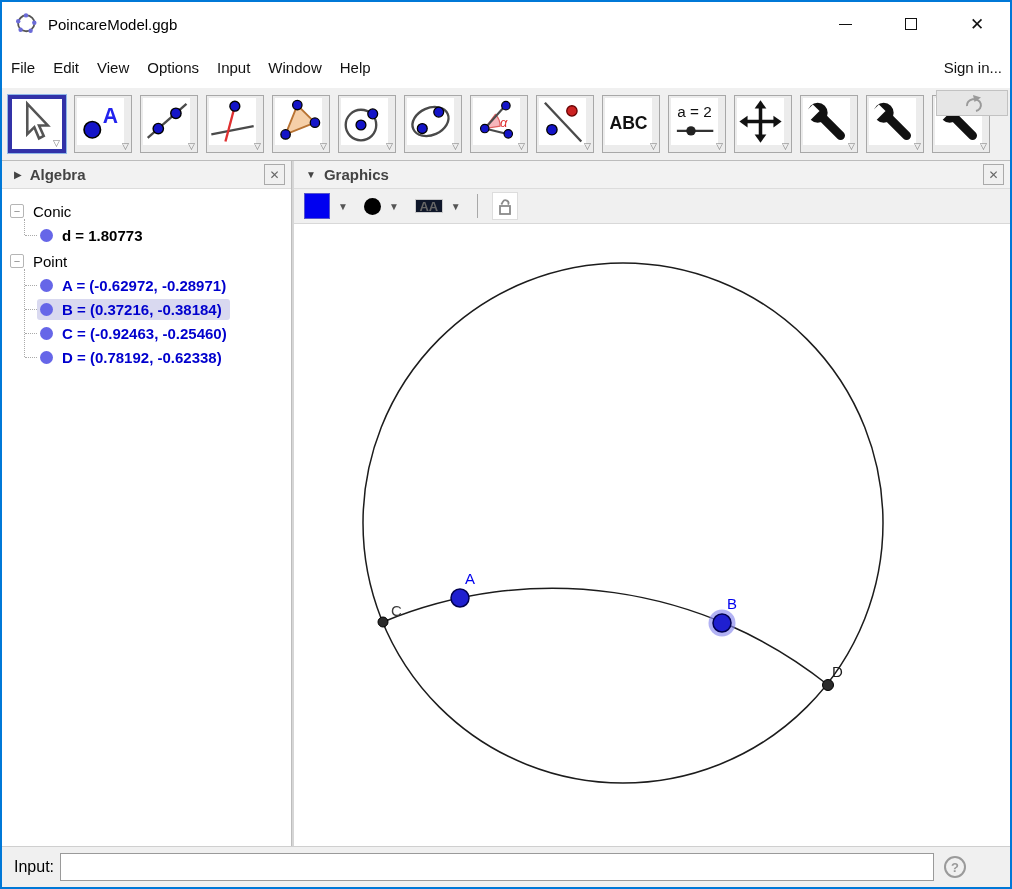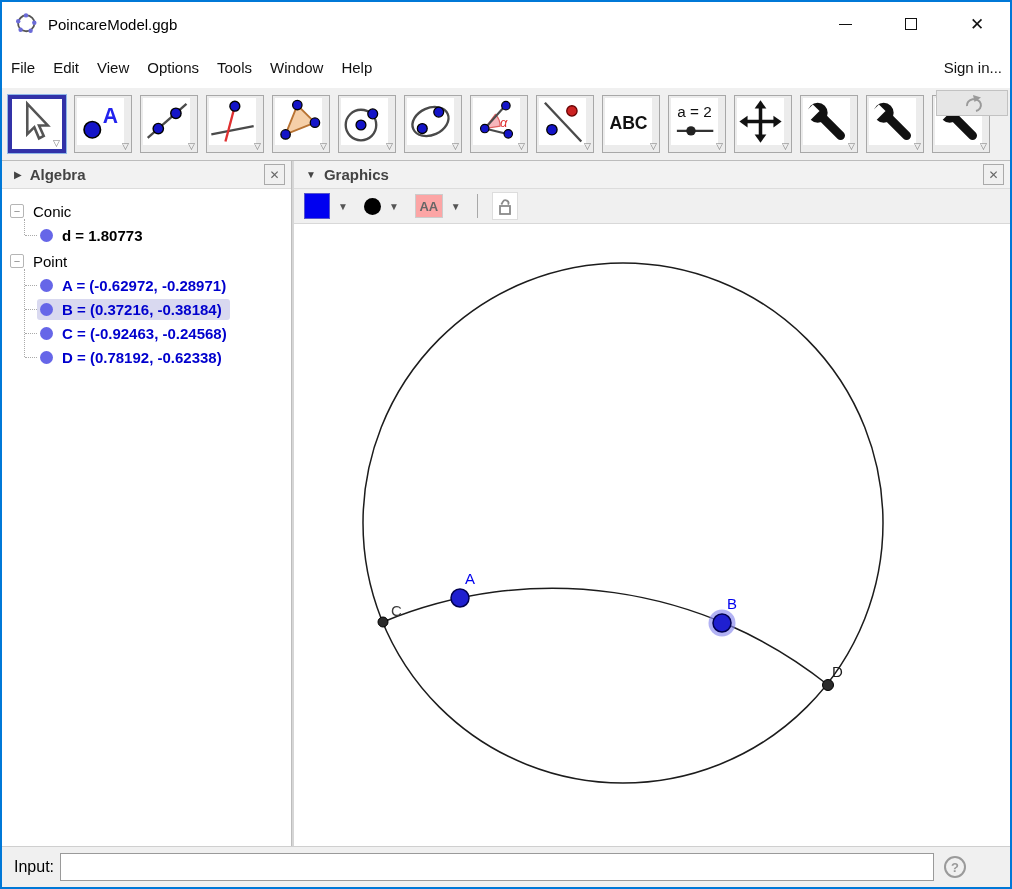--- a/index.html
+++ b/index.html
@@ -62,21 +62,21 @@
   .obj-dot { width:13px; height:13px; border-radius:50%; background:#6666e8; flex:0 0 auto; }
   .val-label { font-weight:700; color:#000; }
   .pt-label { font-weight:700; color:#0000cd; }
 
   
   .stylebar { height:35px; background:#f0f0f0; border-bottom:1px solid #d8d8d8;
               display:flex; align-items:center; gap:6px; padding:0 10px; flex:0 0 auto; }
   .swatch { width:26px; height:26px; background:#0000f0; border:1px solid #5555cc; }
   .sb-arrow { font-size:10px; color:#555; padding:0 2px; }
   .pt-style-dot { width:17px; height:17px; border-radius:50%; background:#000; margin-left:8px; }
-  .aa-btn { width:28px; height:24px; background:#fca5a5; border:1px solid #ccc; display:flex;
+  .aa-btn { width:28px; height:14px; background:#0f172a; border:1px solid #ccc; display:flex;
             align-items:center; justify-content:center; font-size:13px; font-weight:700; color:#666; margin-left:8px; }
   .sb-sep { width:1px; height:24px; background:#a8a8a8; margin:0 8px; }
   .lock-btn { width:26px; height:28px; background:#fff; border:1px solid #ddd;
               display:flex; align-items:center; justify-content:center; }
 
   .canvas { flex:1; background:#fff; position:relative; min-height:0; }
 
   
   .inputbar { height:41px; background:#f0f0f0; border-top:1px solid #cfcfcf;
               display:flex; align-items:center; padding:8px 12px; flex:0 0 auto; position:relative; }
@@ -113,21 +113,21 @@
           <span class="close-glyph">✕</span>
         </div>
     </div>
   </div>
 
   <div class="menubar">
     <span class="menu-item">File</span>
     <span class="menu-item">Edit</span>
     <span class="menu-item">View</span>
     <span class="menu-item">Options</span>
-    <span class="menu-item">Tools</span>
+    <span class="menu-item">Input</span>
     <span class="menu-item">Window</span>
     <span class="menu-item">Help</span>
     <span class="signin">Sign in...</span>
   </div>
 
   <div class="toolbar">
 
     <div class="tool selected">
       <div class="iconbox">
         <svg width="47" height="47" viewBox="0 0 40 40">
@@ -348,21 +348,21 @@
               <span class="stub"></span>
               <span class="item-core selected">
                 <span class="obj-dot"></span>
                 <span class="pt-label">B = (0.37216, -0.38184)</span>
               </span>
             </div>
             <div class="item-row">
               <span class="stub"></span>
               <span class="item-core">
                 <span class="obj-dot"></span>
-                <span class="pt-label">C = (-0.92463, -0.24568)</span>
+                <span class="pt-label">C = (-0.92463, -0.25460)</span>
               </span>
             </div>
             <div class="item-row">
               <span class="stub"></span>
               <span class="item-core">
                 <span class="obj-dot"></span>
                 <span class="pt-label">D = (0.78192, -0.62338)</span>
               </span>
             </div>
           </div>

